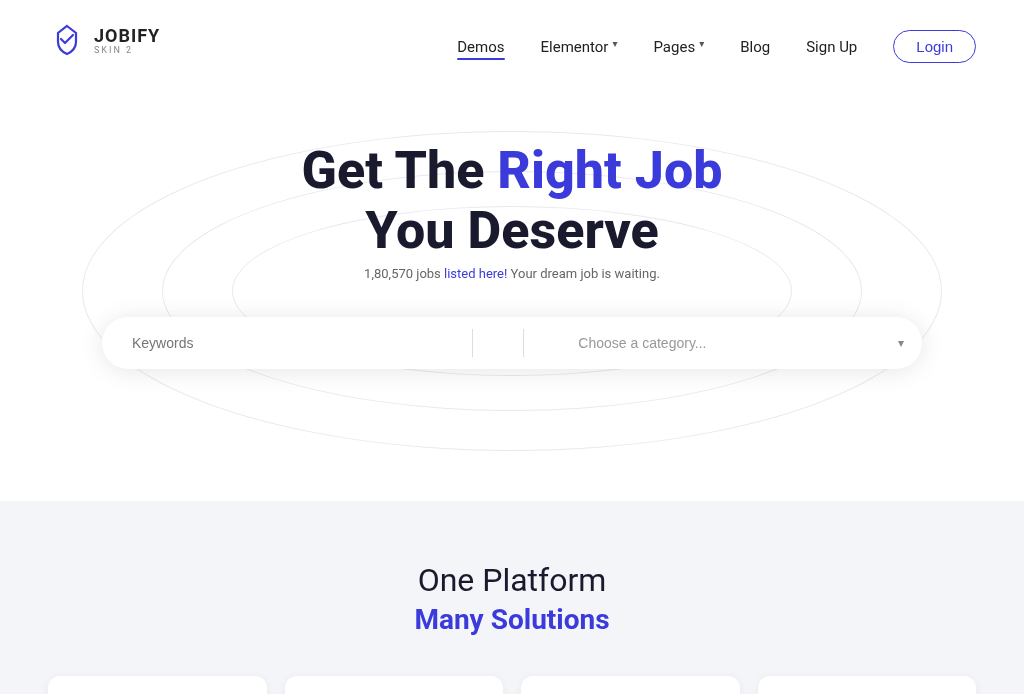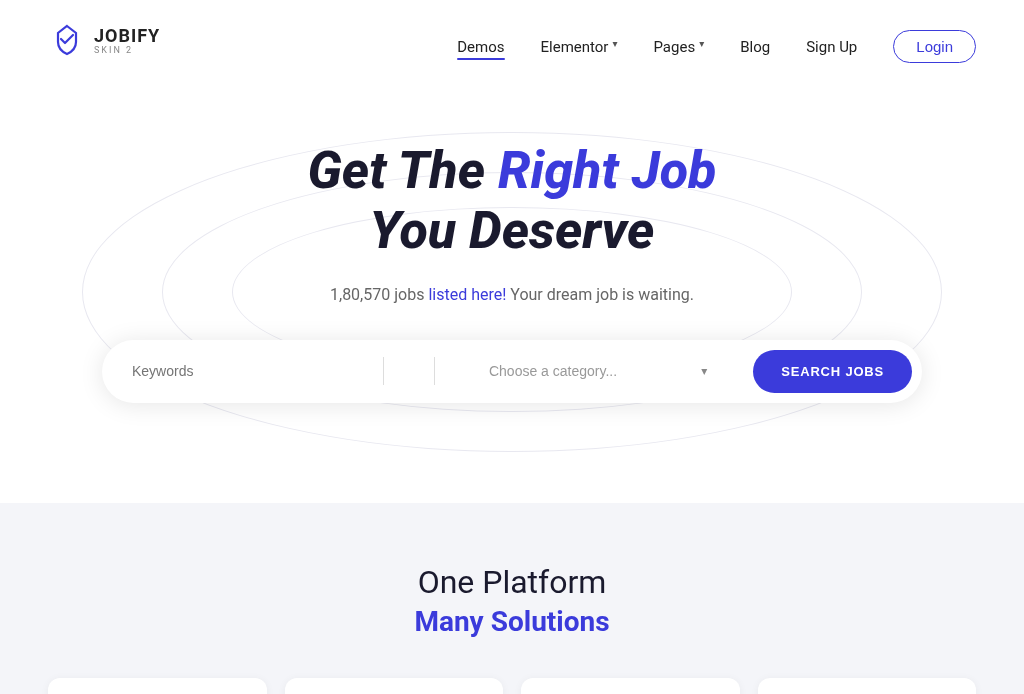--- a/index.html
+++ b/index.html
@@ -135,30 +135,29 @@
       height: 170px;
       border-radius: 50%;
       border: 1px solid #e8e8f0;
       pointer-events: none;
     }
     .hero-title {
       font-size: 52px;
       font-weight: 800;
       color: #1a1a2e;
       line-height: 1.15;
-      margin-bottom: 24px;
+      margin-bottom: 5px;
       position: relative;
       z-index: 2;
-      font-style: italic;
     }
     .hero-title-accent {
       color: #3b3bdb;
     }
     .hero-subtitle {
-      font-size: 16px;
+      font-size: 13px;
       color: #666;
       margin-bottom: 8px;
       position: relative;
       z-index: 2;
     }
     .hero-subtitle-accent {
       color: #3b3bdb;
     }
 
     
@@ -339,21 +338,20 @@
         <option>Choose a category...</option>
         <option>Design</option>
         <option>Development</option>
         <option>Marketing</option>
         <option>Finance</option>
         <option>Human Research</option>
       </select>
       <span class="search-category-arrow">▾</span>
     </div>
 
-    <button class="search-btn">SEARCH JOBS</button>
   </div>
 </section>
 
 <section class="bottom-section">
   <h2 class="bottom-title">One Platform</h2>
   <h3 class="bottom-subtitle">Many Solutions</h3>
 
   <div class="category-cards">
     <div class="category-card">
       

